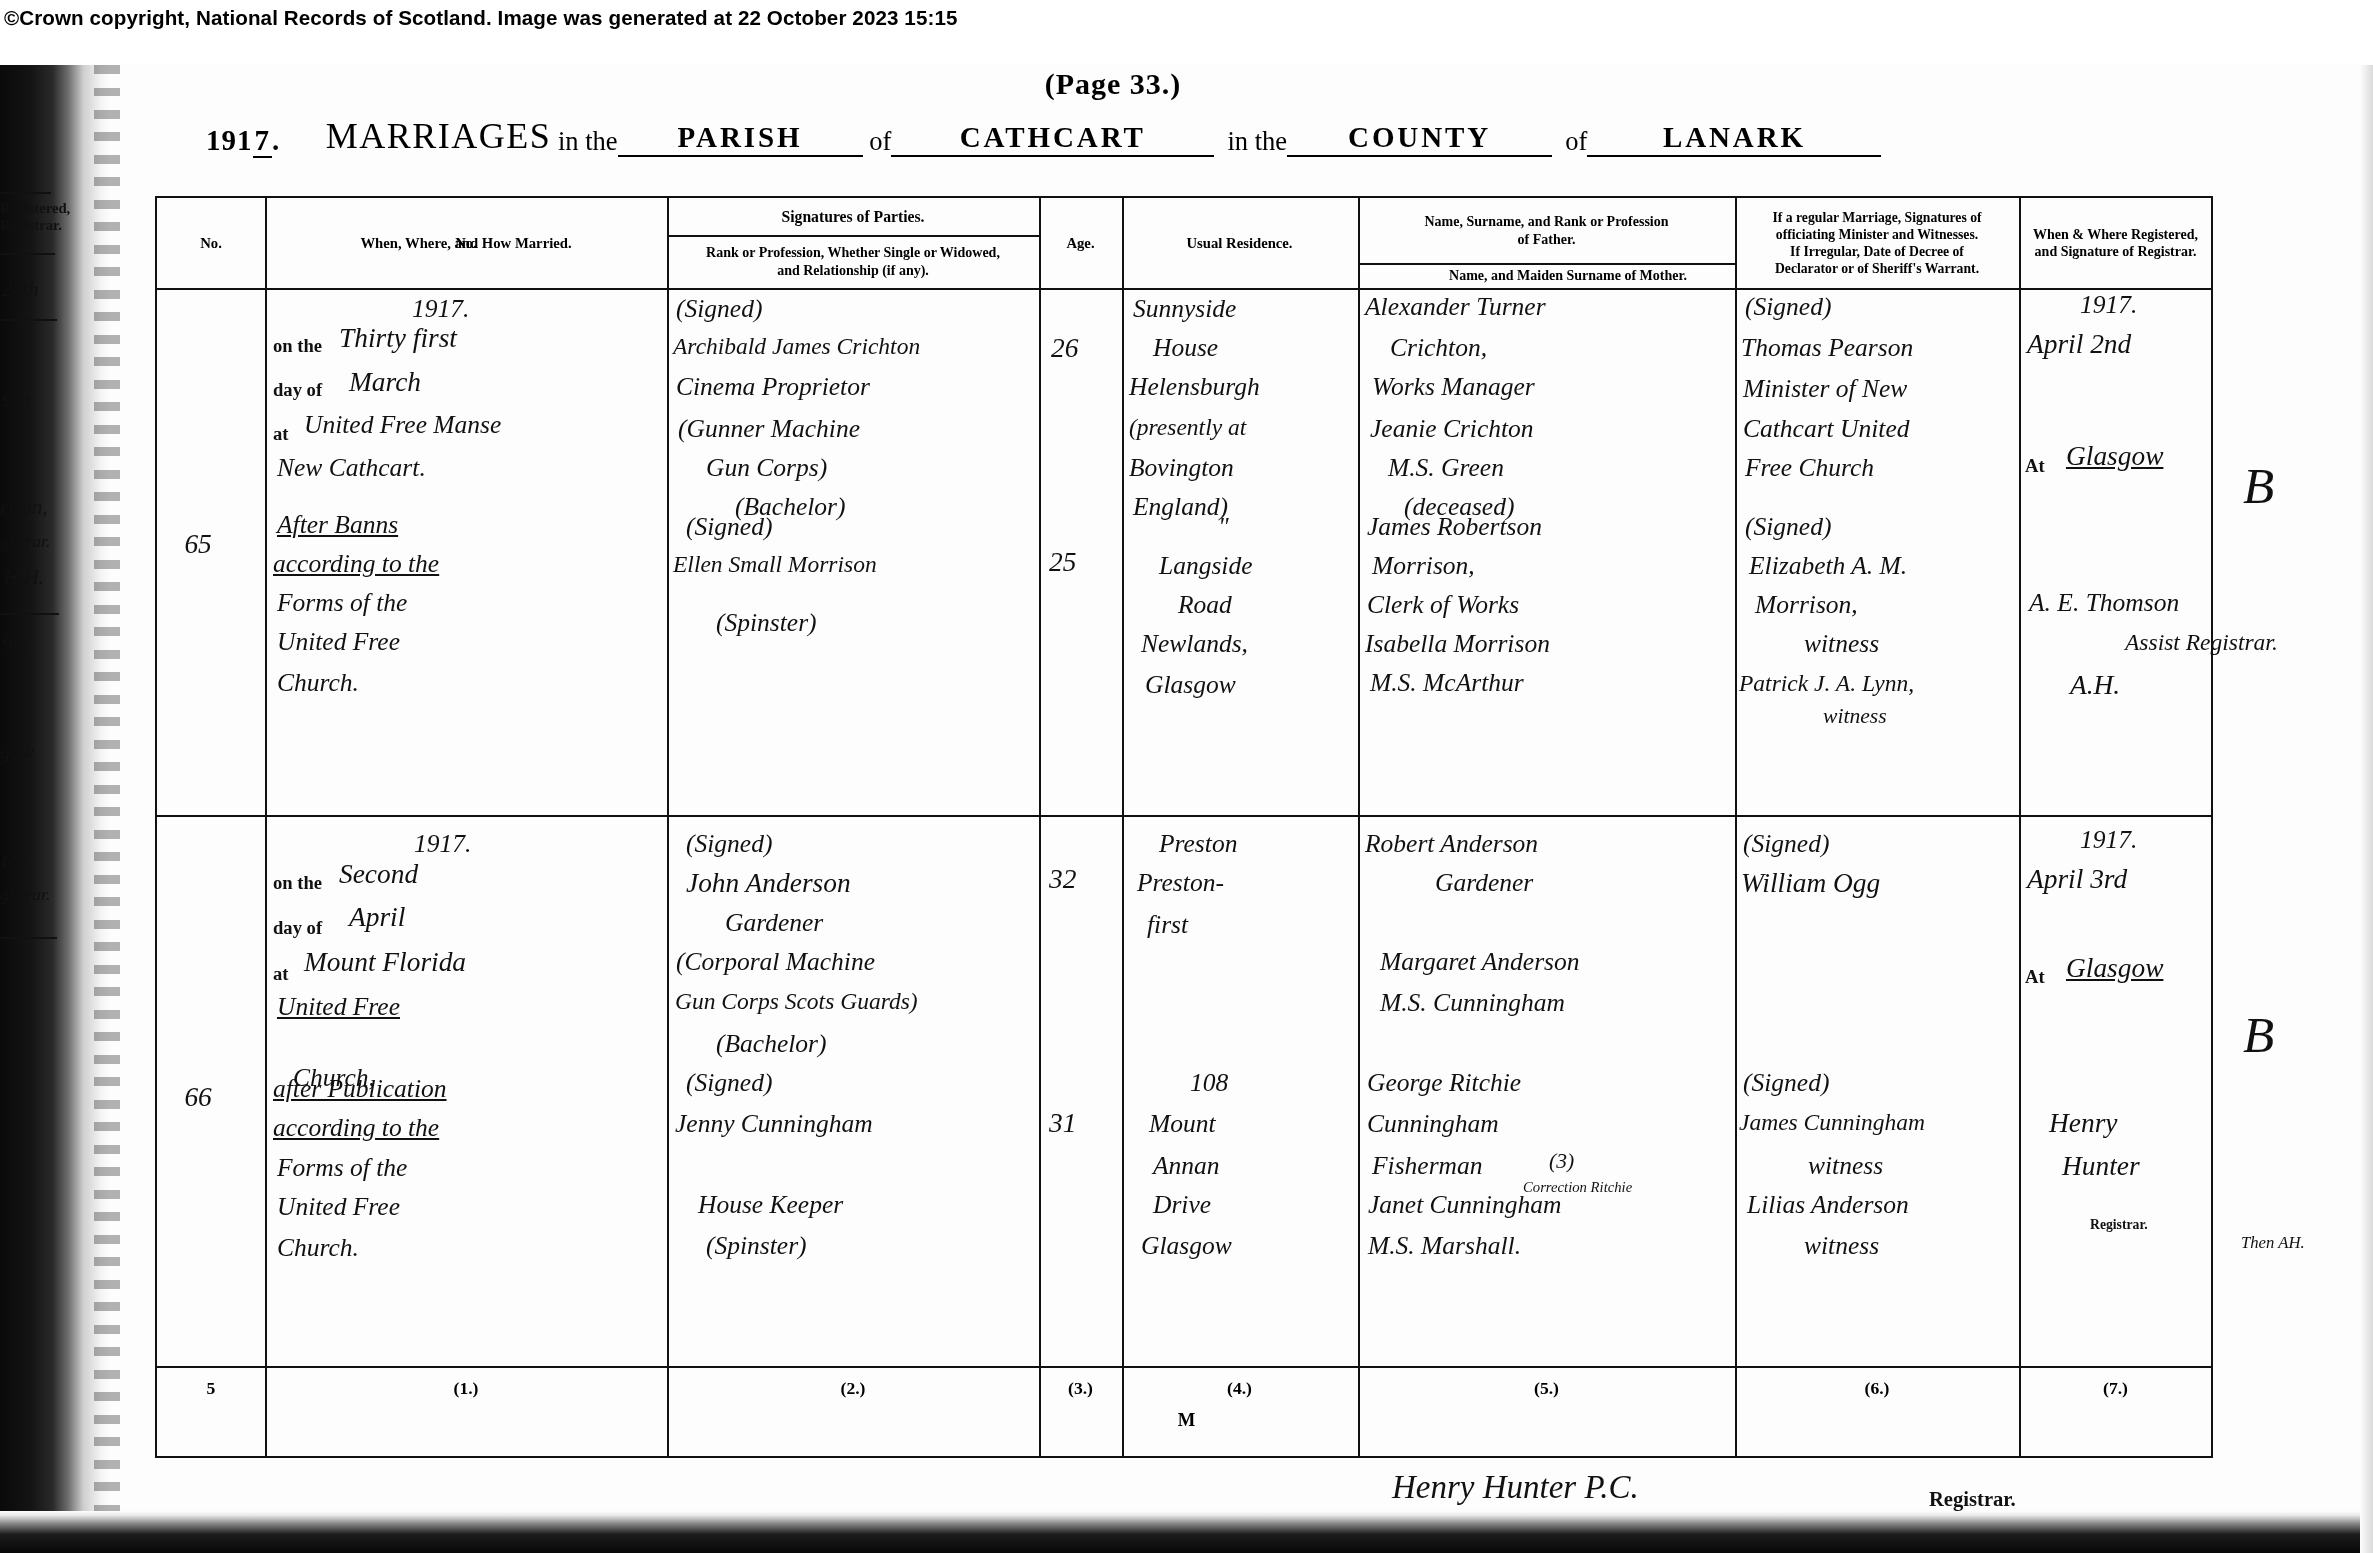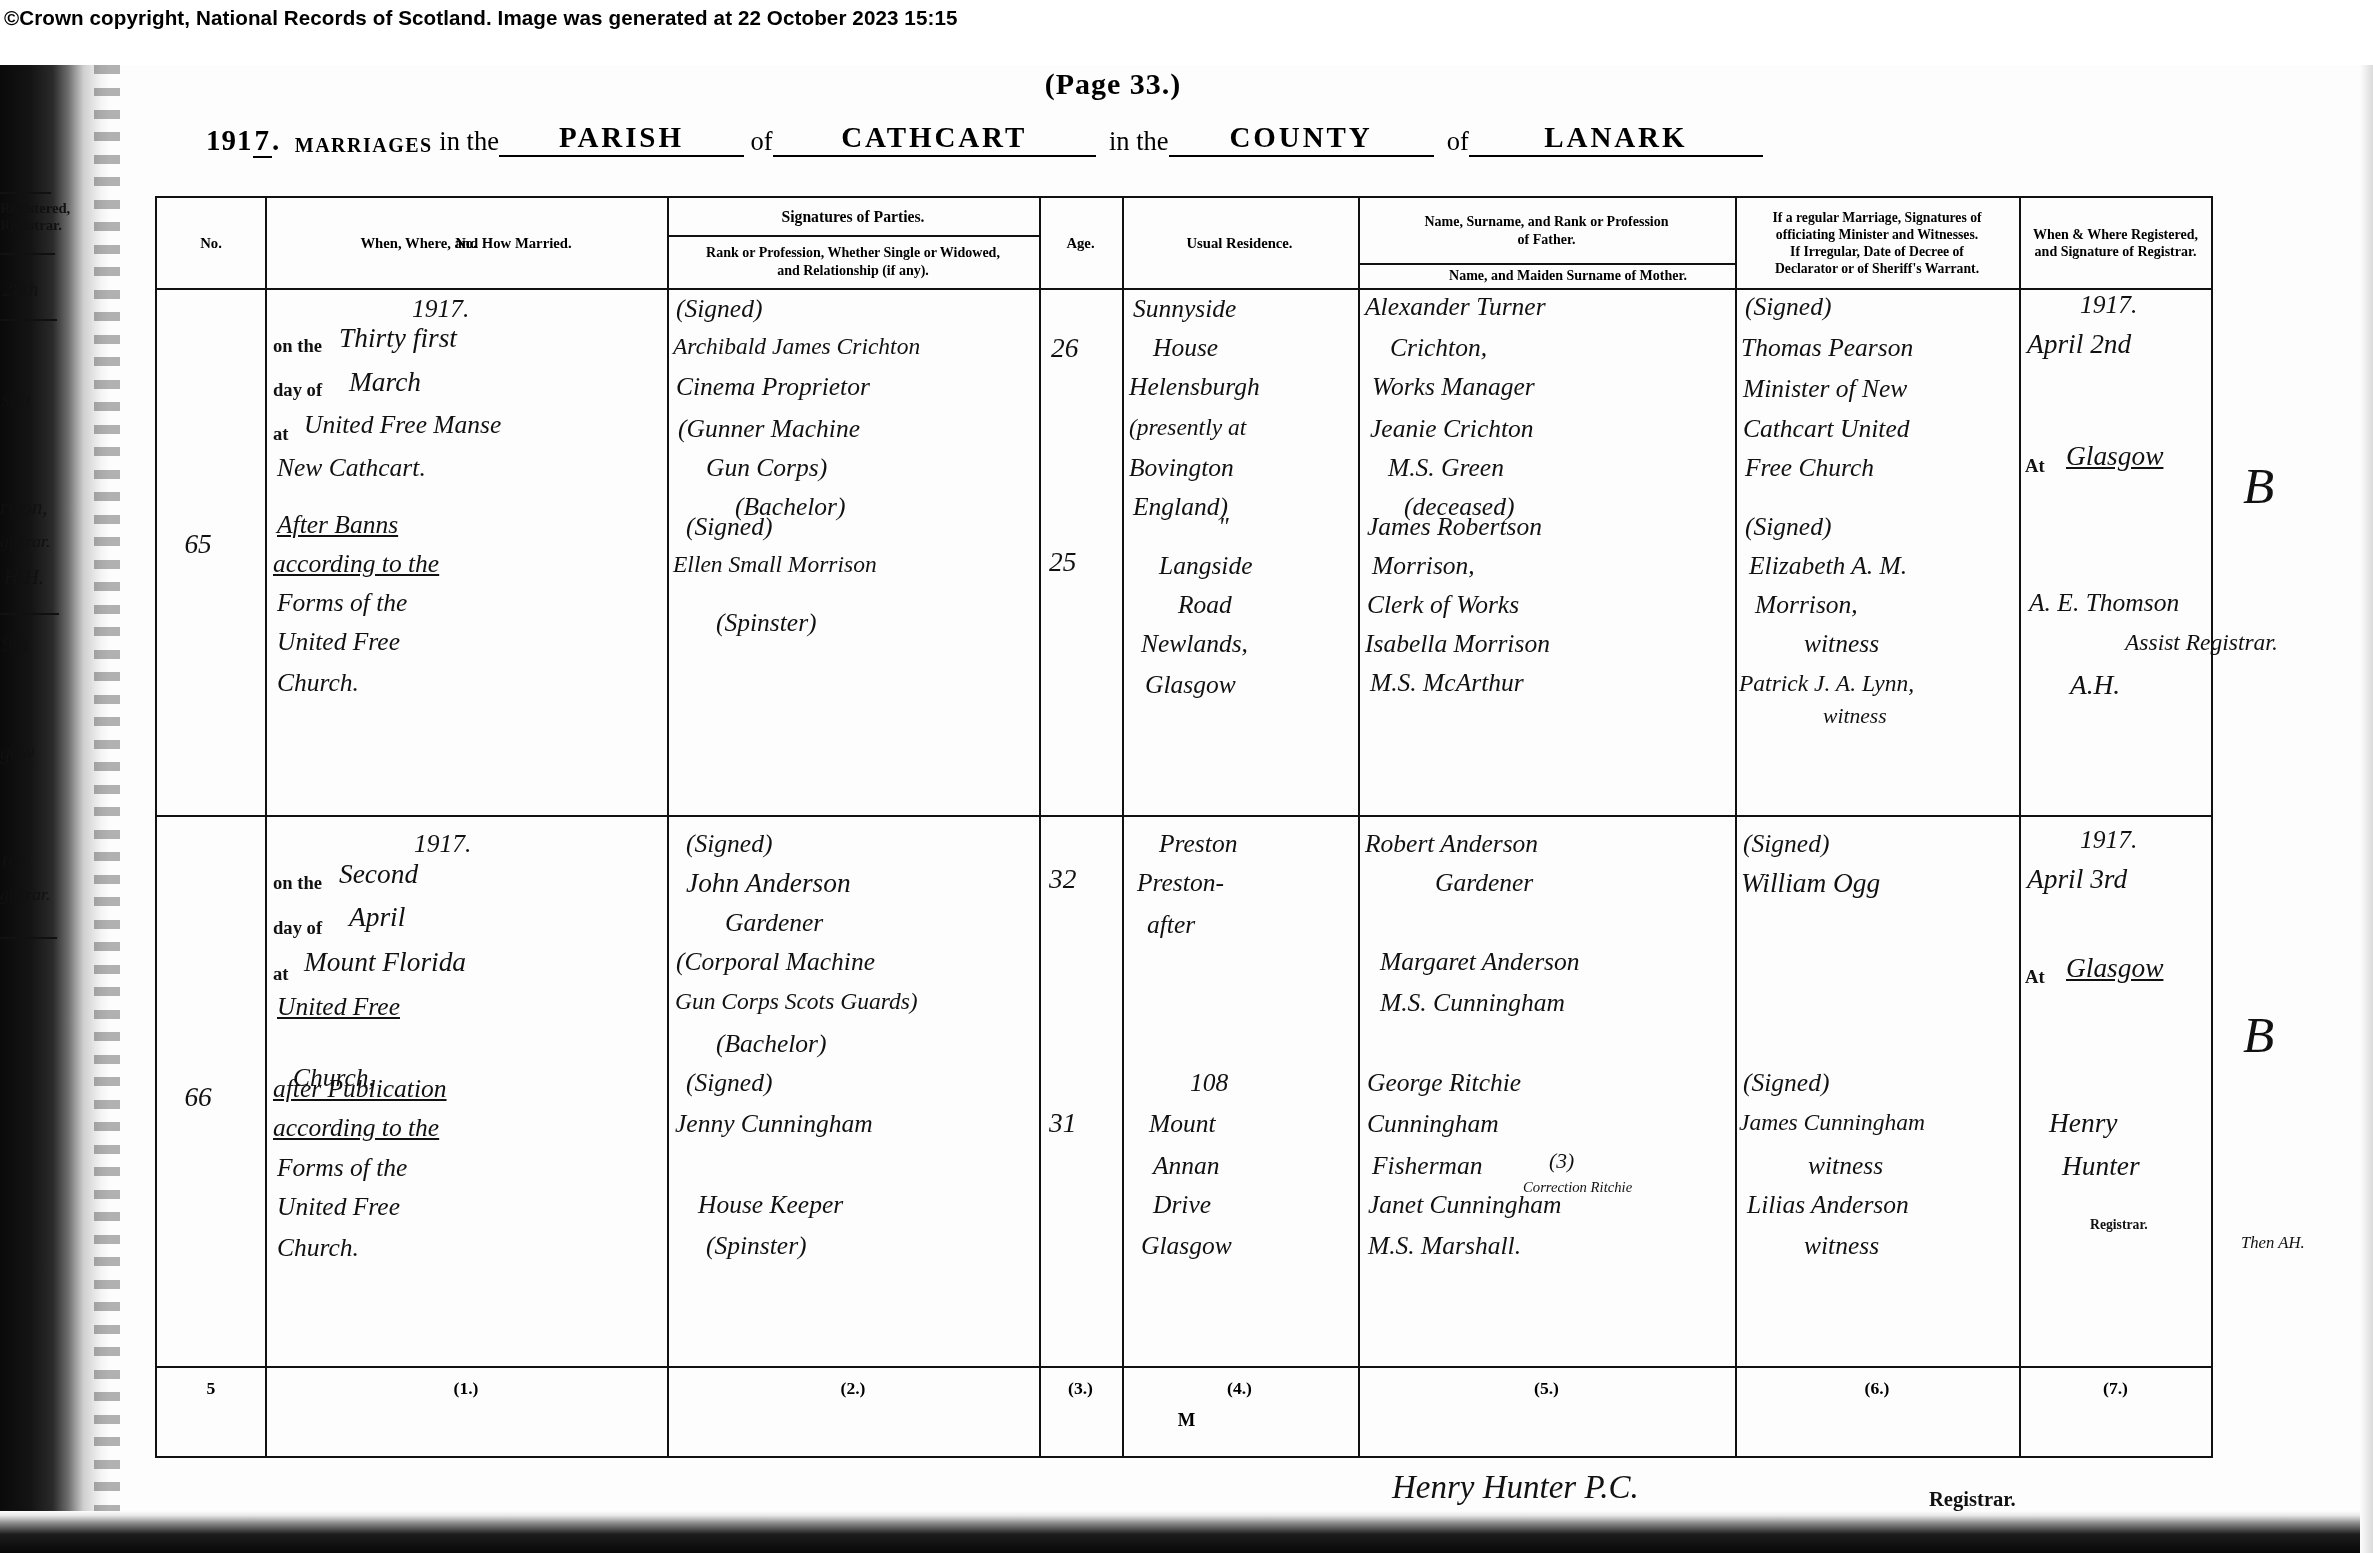--- a/index.html
+++ b/index.html
@@ -116,21 +116,21 @@
     font-family: "Liberation Serif", serif;
     font-size: 29px;
     display: flex;
     align-items: flex-end;
     white-space: pre;
   }
   .titleline .yr {
     font-weight: 700; font-size: 29px; letter-spacing: 1px;
   }
   .titleline .yr u { text-decoration: none; border-bottom: 2px solid #000; padding: 0 2px;}
-  .titleline .kw { font-weight: 700; letter-spacing: 1.5px; font-size: 20px; }
+  .titleline .kw { font-weight: 400; letter-spacing: 1.5px; font-size: 36px; margin-left: 31px; }
   .titleline .sm { font-size: 26.5px; }
   .blank {
     border-bottom: 2px solid #000;
     display: inline-block;
     text-align: center;
     font-family: "Liberation Serif", serif;
     font-weight: 700;
     letter-spacing: 2.9px;
     font-size: 29px;
     padding-bottom: 1px;
@@ -448,21 +448,21 @@
     <div class="hand s26" style="left:529px; top:872px;">(Signed)</div>
     <div class="hand s26" style="left:518px; top:913px;">Jenny Cunningham</div>
     <div class="hand s26" style="left:541px; top:994px;">House Keeper</div>
     <div class="hand s26" style="left:549px; top:1035px;">(Spinster)</div>
 
     <div class="hand s28" style="left:892px; top:668px;">32</div>
     <div class="hand s28" style="left:892px; top:912px;">31</div>
 
     <div class="hand s26" style="left:1002px; top:633px;">Preston</div>
     <div class="hand s26" style="left:980px; top:672px;">Preston-</div>
-    <div class="hand s26" style="left:990px; top:714px;">after</div>
+    <div class="hand s26" style="left:990px; top:714px;">first</div>
     <div class="hand s26" style="left:1033px; top:872px;">108</div>
     <div class="hand s26" style="left:992px; top:913px;">Mount</div>
     <div class="hand s26" style="left:996px; top:955px;">Annan</div>
     <div class="hand s26" style="left:996px; top:994px;">Drive</div>
     <div class="hand s26" style="left:984px; top:1035px;">Glasgow</div>
 
     <div class="hand s26" style="left:1208px; top:633px;">Robert Anderson</div>
     <div class="hand s26" style="left:1278px; top:672px;">Gardener</div>
     <div class="hand s26" style="left:1223px; top:751px;">Margaret Anderson</div>
     <div class="hand s26" style="left:1223px; top:792px;">M.S. Cunningham</div>

